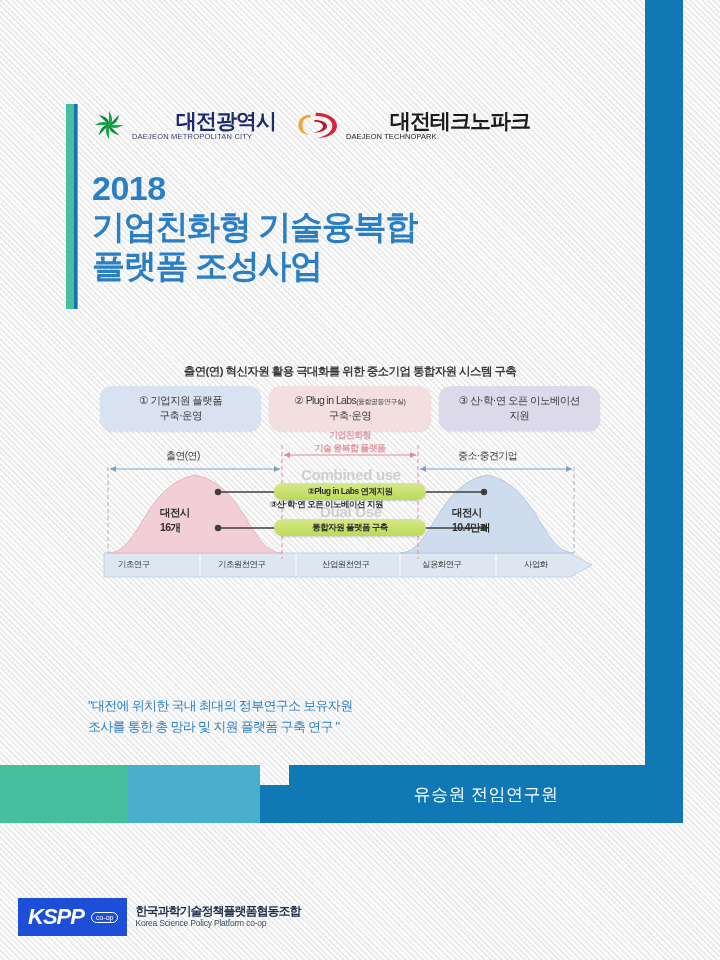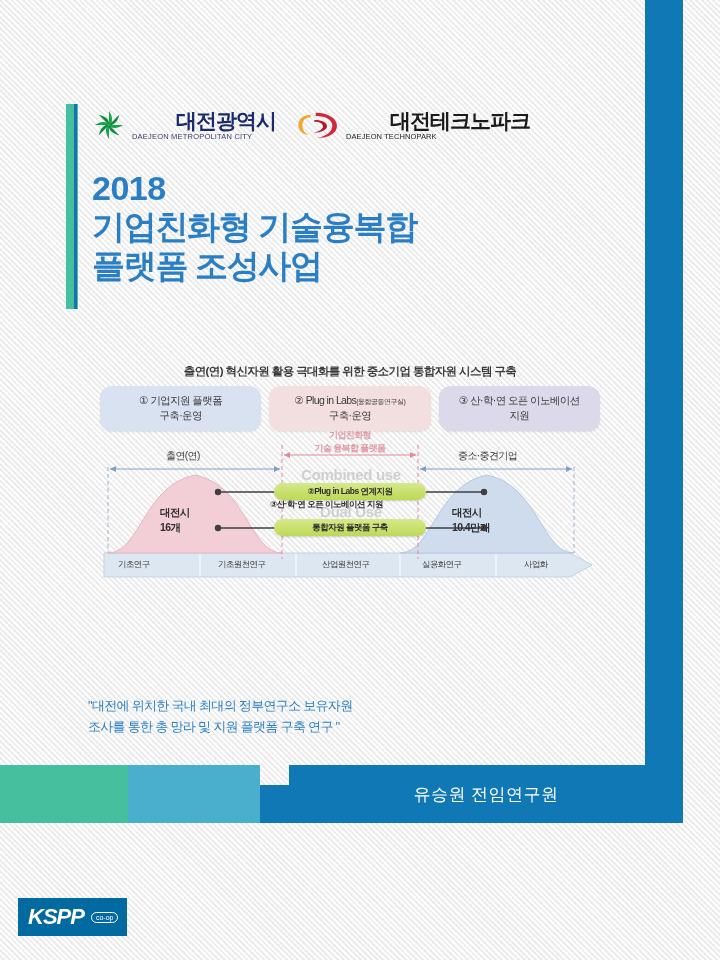--- a/index.html
+++ b/index.html
@@ -92,21 +92,21 @@
   .lbl.pink{font-size:9px;color:#e09aa4;font-weight:bold;text-align:center;line-height:1.35;}
   .lbl.peak{font-size:10.5px;color:#2f2f2f;font-weight:bold;line-height:1.4;}
   .lbl.axis{font-size:8.5px;color:#3a3a3a;}
 
   
   .quote{position:absolute;left:88px;top:696px;width:420px;
     font-size:13px;color:#2a7fc4;line-height:1.6;letter-spacing:-.7px;}
 
   
   .footer{position:absolute;left:18px;top:898px;display:flex;align-items:center;gap:8px;}
-  .kspp-box{background:#0369a1;padding:6px 9px 6px 10px;display:flex;align-items:center;gap:7px;}
+  .kspp-box{background:#1d4ed8;padding:6px 9px 6px 10px;display:flex;align-items:center;gap:7px;}
   .kspp-word{color:#fff;font-size:22px;font-weight:bold;letter-spacing:-1px;font-style:italic;}
   .kspp-coop{color:#fff;font-size:7px;border:1px solid #fff;border-radius:7px;padding:1px 4px;}
   .kspp-text{display:flex;flex-direction:column;line-height:1.15;}
   .kspp-kr{font-size:12px;font-weight:bold;color:#1f2d4a;letter-spacing:-1px;}
   .kspp-en{font-size:8.5px;color:#3a4a63;letter-spacing:-.2px;}
 </style>
 </head>
 <body>
 
 <div class="paper"></div>
@@ -275,15 +275,19 @@
     <div class="cb-dblue">
       <span class="author">유승원 전임연구원</span>
     </div>
   </div>
 
   <div class="footer">
     <div class="kspp-box">
       <span class="kspp-word">KSPP</span>
       <span class="kspp-coop">co-op</span>
     </div>
+    <div class="kspp-text">
+      <span class="kspp-kr">한국과학기술정책플랫폼협동조합</span>
+      <span class="kspp-en">Korea Science Policy Platform co-op</span>
+    </div>
   </div>
 
 </div>
 
 </body></html>

